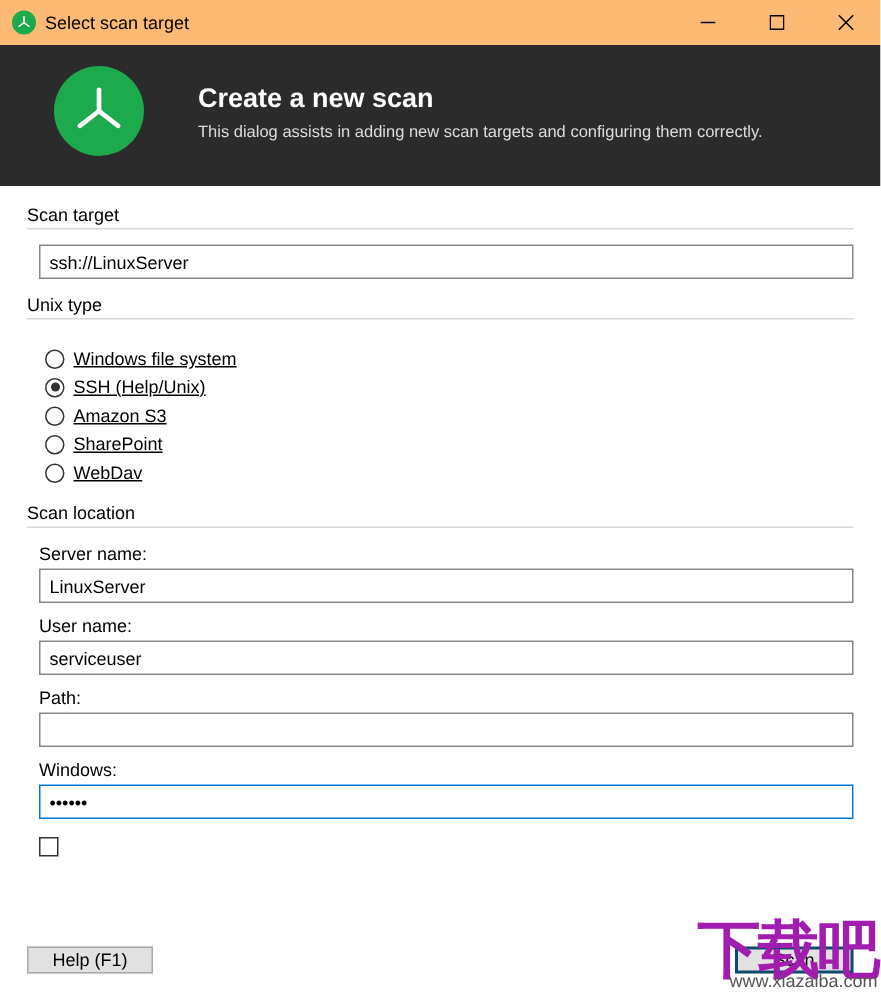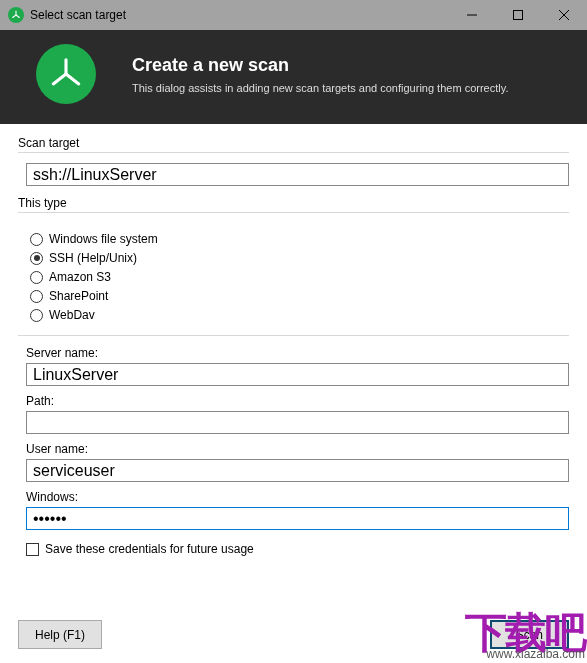--- a/index.html
+++ b/index.html
@@ -1,50 +1,50 @@
 <!DOCTYPE html>
 <html><head>
 <meta charset="utf-8">
 <style>
 * { box-sizing: border-box; margin: 0; padding: 0; }
 body { font-family: "Segoe UI", Tahoma, sans-serif; font-size: 12px; background: #fff; width: 587px; height: 663px; overflow: hidden; position: relative; }
 
-.titlebar { display: flex; align-items: center; height: 30px; background: #a3a3a3; padding: 0 0 0 8px; }
+.titlebar { display: flex; align-items: center; height: 30px; background: #fdba74; padding: 0 0 0 8px; }
 .titlebar .app-icon { width: 16px; height: 16px; border-radius: 50%; background: #1caa4c; display: flex; align-items: center; justify-content: center; margin-right: 6px; }
 .titlebar .app-icon svg { width: 10px; height: 10px; }
 .titlebar .title { font-size: 12px; color: #000; }
 .window-controls { margin-left: auto; display: flex; }
 .window-controls .ctrl { width: 46px; height: 30px; display: flex; align-items: center; justify-content: center; font-size: 13px; color: #000; cursor: pointer; }
 
 .header-dark { background: #2b2b2b; color: #fff; padding: 14px 18px 20px 18px; display: flex; align-items: center; }
 .header-dark .big-icon { width: 60px; height: 60px; border-radius: 50%; background: #1caa4c; display: flex; align-items: center; justify-content: center; flex-shrink: 0; margin: 0 36px 0 18px; }
 .header-dark .big-icon svg { width: 34px; height: 34px; }
 .header-dark h1 { font-size: 18px; font-weight: 600; margin-bottom: 6px; }
 .header-dark p { font-size: 11px; color: #ddd; }
 
 .content { padding: 12px 18px 0 18px; }
 .section-title { font-size: 12px; color: #000; margin-bottom: 2px; }
 .rule { border: none; border-top: 1px solid #d8d8d8; margin-bottom: 10px; }
 
-.text-input { width: 100%; height: 23px; border: 1px solid #888; padding: 2px 6px; font-size: 16px; font-family: inherit; outline: none; }
+.text-input { width: 100%; height: 23px; border: 1px solid #888; padding: 2px 6px; font-size: 12px; font-family: inherit; outline: none; }
 .text-input.focused { border: 1px solid #0078d7; }
 
 .radio-group { padding: 4px 0 8px 12px; }
-.radio-row { display: flex; align-items: center; margin: 5px 0; cursor: pointer; }
+.radio-row { display: flex; align-items: center; margin: 5px 0; cursor: pointer; text-decoration: underline; }
 .radio-outer { width: 13px; height: 13px; border: 1px solid #333; border-radius: 50%; margin-right: 6px; display: flex; align-items: center; justify-content: center; background: #fff; }
 .radio-outer.checked .radio-inner { width: 6px; height: 6px; background: #333; border-radius: 50%; }
 
 .field-block { margin-bottom: 8px; padding-left: 8px; padding-right: 0; }
 .field-label { font-size: 12px; margin-bottom: 3px; display: block; }
 
 .checkbox-row { display: flex; align-items: center; margin-top: 12px; padding-left: 8px; cursor: pointer; }
 .checkbox-box { width: 13px; height: 13px; border: 1px solid #333; margin-right: 6px; background: #fff; }
 
 .footer { position: absolute; bottom: 14px; left: 18px; right: 18px; display: flex; align-items: center; }
-.btn { height: 29px; padding: 0 16px; border: 1px solid #aaa; background: #e1e1e1; font-size: 12px; font-family: inherit; cursor: pointer; }
+.btn { height: 18px; padding: 0 16px; border: 1px solid #aaa; background: #e1e1e1; font-size: 12px; font-family: inherit; cursor: pointer; }
 .btn.primary { border: 2px solid #0c4a6e; padding: 0 24px; }
 .footer .spacer { flex: 1; }
 
 .watermark { position: absolute; right: 2px; bottom: 2px; pointer-events: none; }
 .watermark .bigtext { font-size: 42px; font-weight: 900; color: #a21caf; letter-spacing: -2px; line-height: 0.7; font-family: "SimHei", sans-serif; }
 .watermark .url { font-size: 12px; color: #555; text-align: right; }
 </style>
 </head>
 <body>
 
@@ -96,21 +96,21 @@
 </div>
 
 <div class="content">
 
   <div class="section-title">Scan target</div>
   <hr class="rule">
   <div class="field-block">
     <input type="text" class="text-input" value="ssh://LinuxServer" style="">
   </div>
 
-  <div class="section-title" style="margin-top:10px">This type</div>
+  <div class="section-title" style="margin-top:10px">Unix type</div>
   <hr class="rule">
   <div class="radio-group">
     <div class="radio-row">
       <span class="radio-outer">
           <span class="radio-inner"></span>
         </span>
       <span>Windows file system</span>
     </div>
     <div class="radio-row">
       <span class="radio-outer checked">
@@ -131,42 +131,42 @@
       <span>SharePoint</span>
     </div>
     <div class="radio-row">
       <span class="radio-outer">
           <span class="radio-inner"></span>
         </span>
       <span>WebDav</span>
     </div>
   </div>
 
+  <div class="section-title">Scan location</div>
   <hr class="rule">
 
   <div class="field-block">
     <label class="field-label">Server name:</label>
     <input type="text" class="text-input" value="LinuxServer" style="">
   </div>
   <div class="field-block">
+    <label class="field-label">User name:</label>
+    <input type="text" class="text-input" value="serviceuser" style="">
+  </div>
+  <div class="field-block">
     <label class="field-label">Path:</label>
     <input type="text" class="text-input" value="" style="">
-  </div>
-  <div class="field-block">
-    <label class="field-label">User name:</label>
-    <input type="text" class="text-input" value="serviceuser" style="">
   </div>
   <div class="field-block">
     <label class="field-label">Windows:</label>
     <input type="text" class="text-input focused" value="••••••" style="">
   </div>
 
   <div class="checkbox-row">
     <span class="checkbox-box"></span>
-    <span>Save these credentials for future usage</span>
   </div>
 </div>
 
 <div class="footer">
   <button class="btn">Help (F1)</button>
   <span class="spacer"></span>
   <button class="btn primary">Scan</button>
 </div>
 
 <div class="watermark">

